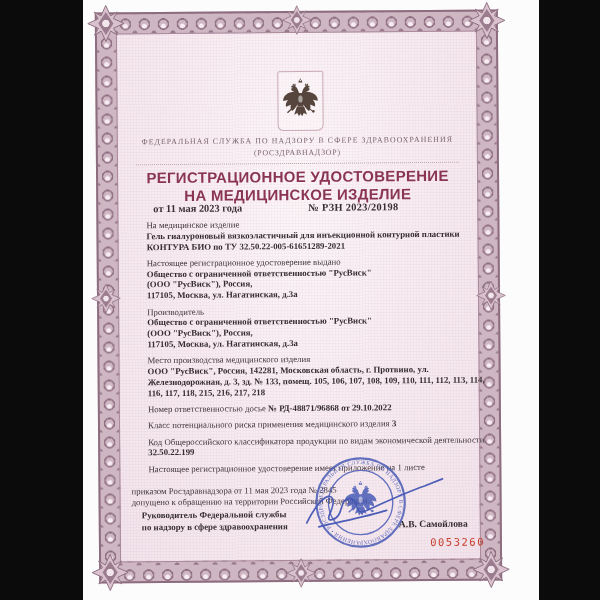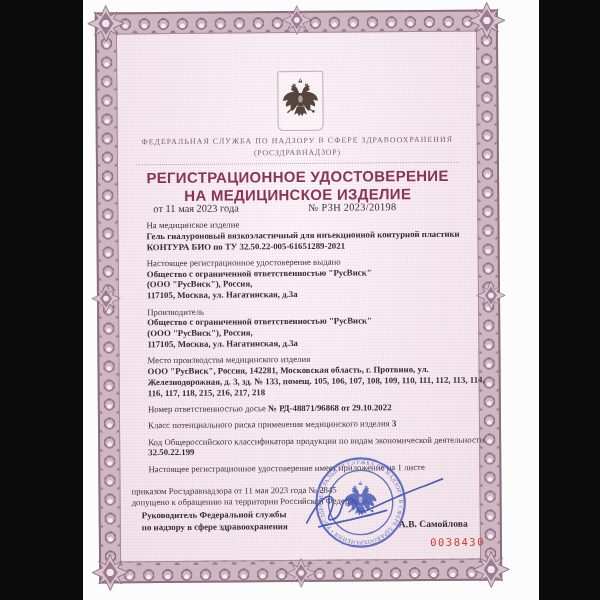--- a/index.html
+++ b/index.html
@@ -41,22 +41,22 @@
     border-radius:2px 2px 6px 6px;display:flex;align-items:center;justify-content:center;
     background:rgba(255,255,255,.25);box-sizing:border-box;}
   .emblem svg{width:40px;height:50px;fill:#55453d;}
   .agency{position:absolute;top:122px;left:0;right:0;text-align:center;
     font-size:7.8px;line-height:11.5px;letter-spacing:1.1px;color:var(--agency-text,#7c6570);}
   .agency .agency2{letter-spacing:.8px;}
   .divider{position:absolute;top:150px;left:38px;right:38px;border-top:1px dotted #c0a7b2;}
   .title{position:absolute;top:155px;left:0;right:0;text-align:center;
     font-family:"Liberation Sans",sans-serif;font-weight:bold;font-size:15px;line-height:17.5px;
     letter-spacing:.3px;color:var(--title-accent,#8a3453);}
-  .date{position:absolute;left:55px;top:189px;font-size:10.4px;font-weight:normal;color:#392f35;}
-  .num{position:absolute;left:210px;top:189px;font-size:10.4px;font-weight:normal;color:#392f35;letter-spacing:.3px;}
+  .date{position:absolute;left:55px;top:189px;font-size:10.4px;font-weight:bold;color:#392f35;}
+  .num{position:absolute;left:210px;top:189px;font-size:10.4px;font-weight:bold;color:#392f35;letter-spacing:.3px;}
   .body{position:absolute;left:48px;top:206px;width:338px;font-size:8.8px;line-height:10.8px;}
   .body p{margin:0 0 5.5px;}
   b{font-weight:bold;color:#352d31;}
   .order{position:absolute;left:31px;top:472px;font-size:8.8px;line-height:11px;}
   .ruk{position:absolute;left:41px;top:496px;font-size:8.9px;line-height:11.5px;font-weight:bold;color:#352d31;}
   .name{position:absolute;left:298px;top:506px;font-size:9.6px;font-weight:bold;color:#352d31;}
   .serial{position:absolute;right:15px;top:524px;font-family:"DejaVu Sans Mono",monospace;
     font-size:10.5px;letter-spacing:1.5px;color:var(--serial-red,#c8402e);}
   .stamp{position:absolute;left:212px;top:442px;width:96px;height:96px;opacity:.82;z-index:5;}
   .stamp circle{stroke:var(--stamp-blue,#4356b4);fill:none;}
@@ -186,21 +186,21 @@
           <p>
             <span>Настоящее регистрационное удостоверение имеет приложение на 1 листе</span>
           </p>
         </div>
 
         <div class="order ml">приказом Росздравнадзора от 11 мая 2023 года № 2845
 допущено к обращению на территории Российской Федерации.</div>
         <div class="ruk ml">Руководитель Федеральной службы
 по надзору в сфере здравоохранения</div>
         <div class="name">А.В. Самойлова</div>
-        <div class="serial">0038430</div>
+        <div class="serial">0053260</div>
 
         <svg class="stamp" viewBox="0 0 100 100">
           <circle cx="50" cy="50" r="46" stroke-width="2.2"></circle>
           <circle cx="50" cy="50" r="33.5" stroke-width="1.4"></circle>
           <defs>
             <path id="ringpath" d="M50,50 m-40,0 a40,40 0 1,1 80,0 a40,40 0 1,1 -80,0"></path>
           </defs>
           <text font-size="6" letter-spacing="0.4">
             <textPath href="#ringpath">ФЕДЕРАЛЬНАЯ СЛУЖБА ПО НАДЗОРУ В СФЕРЕ ЗДРАВООХРАНЕНИЯ • РОСЗДРАВНАДЗОР •</textPath>
           </text>

